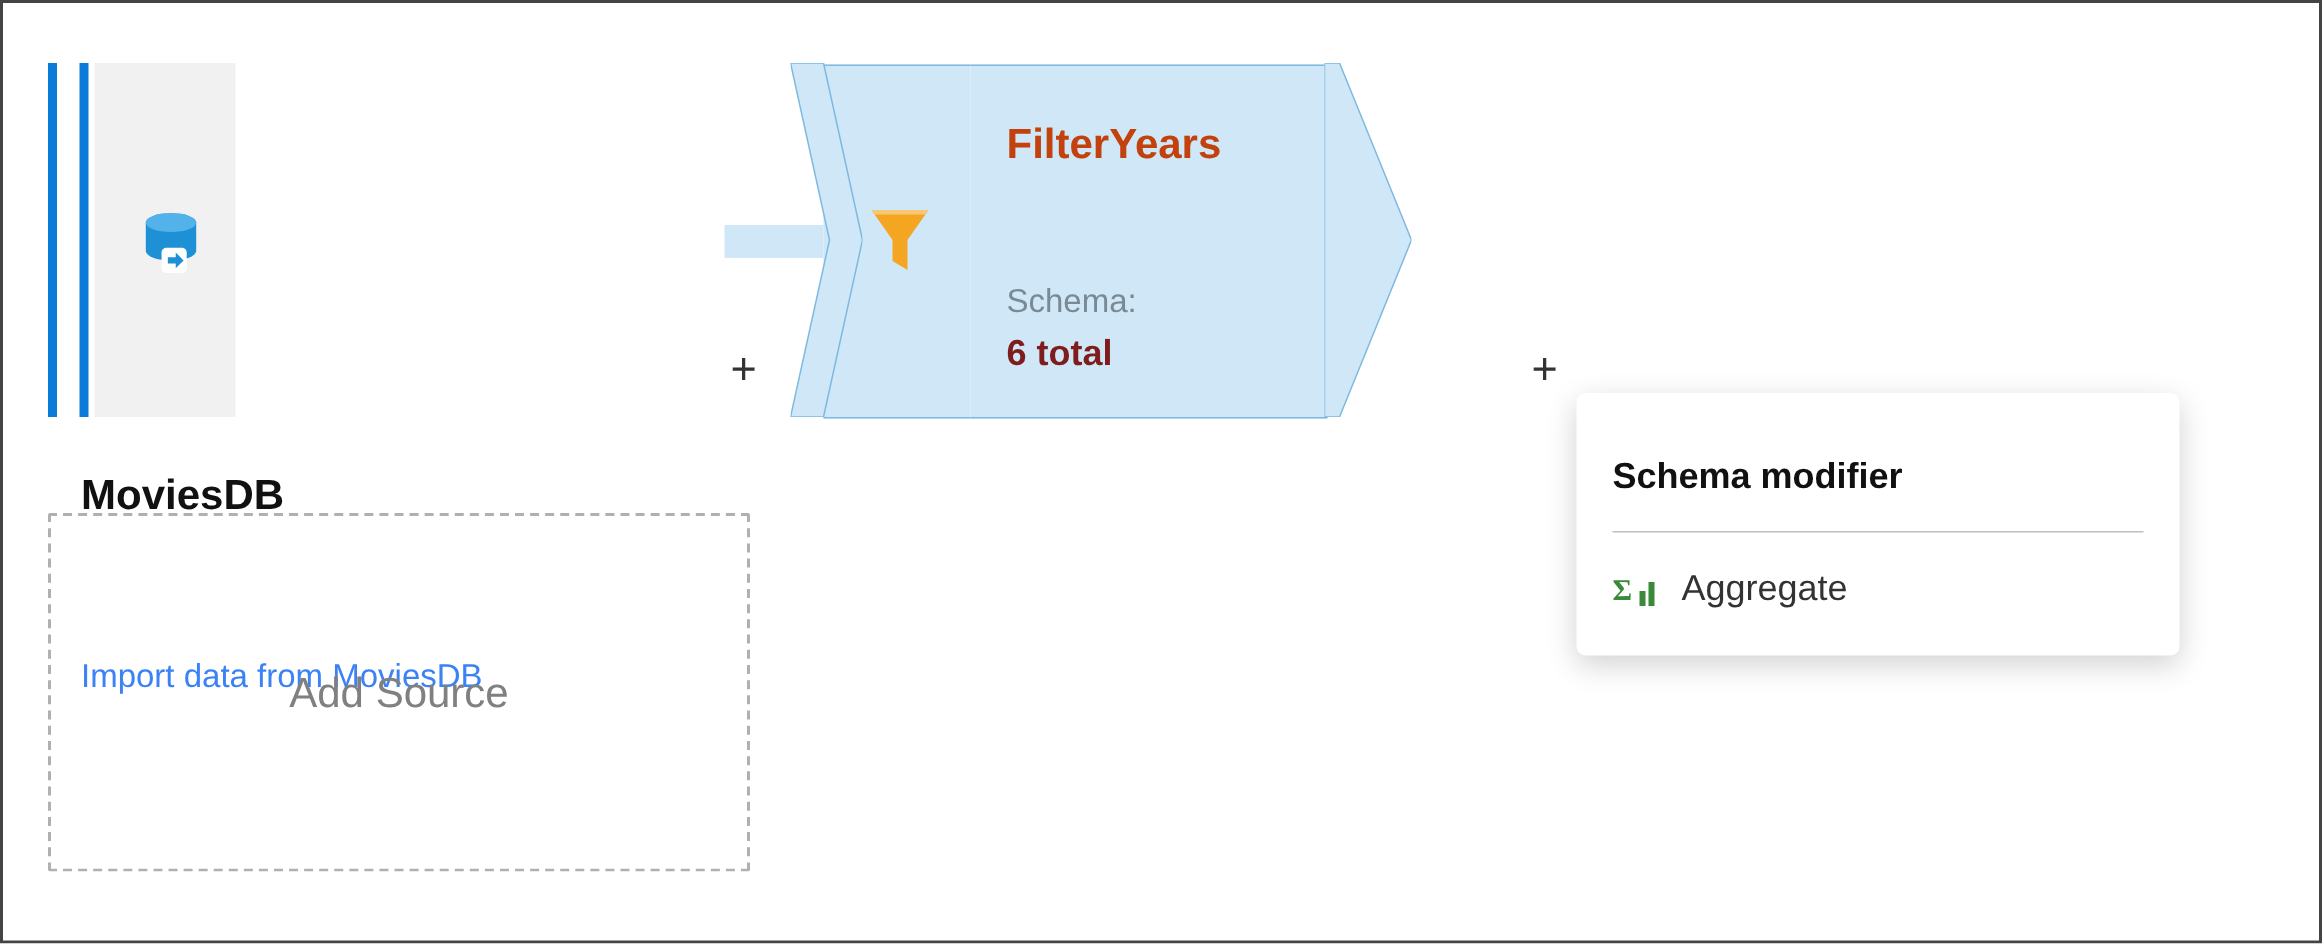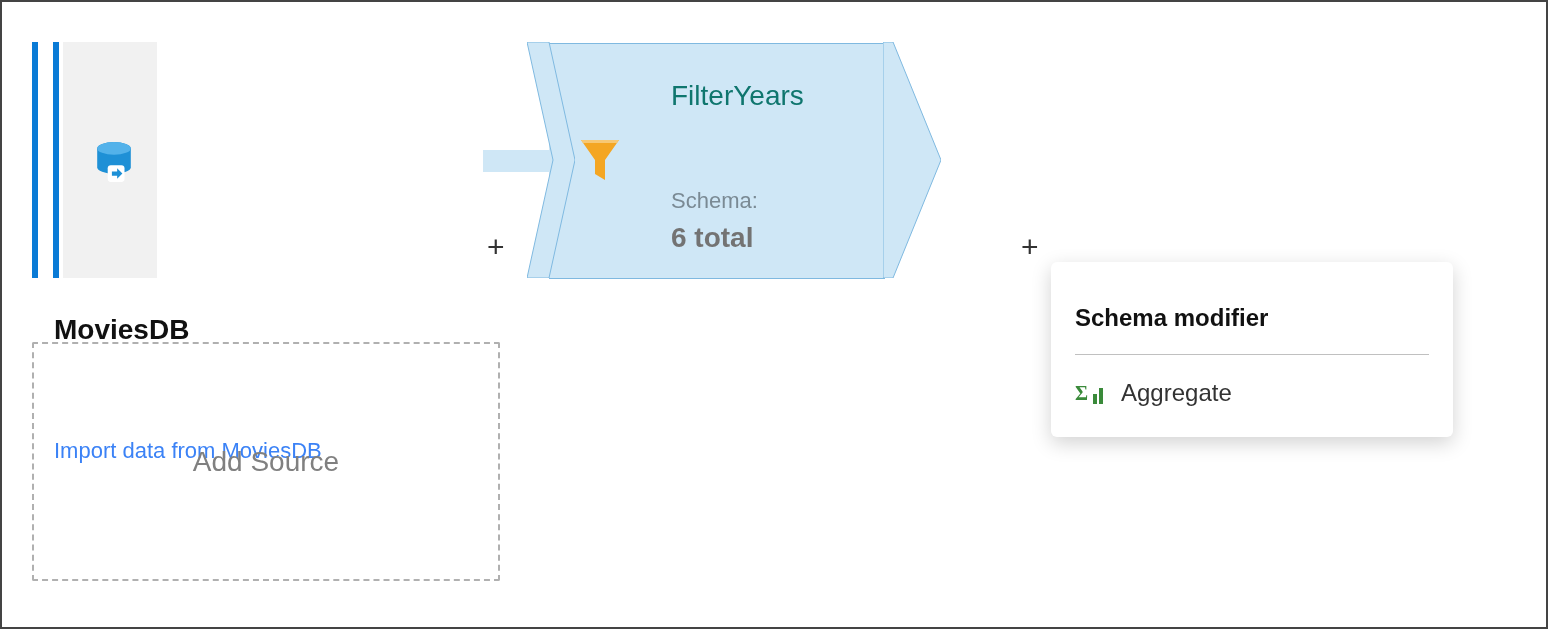--- a/index.html
+++ b/index.html
@@ -118,35 +118,35 @@
     left: 120px; top: 1px;
     width: 238px; height: 234px;
     background: #cfe7f6;
     border-top: 1px solid #7fb9e0;
     border-bottom: 1px solid #7fb9e0;
   }
   .filt-title {
     position: absolute;
     left: 24px; top: 36px;
     font-size: 28px;
-    font-weight: 400;
-    color: #0f766e;
+    font-weight: 700;
+    color: #c2410c;
   }
   .filt-col-lbl {
     position: absolute;
     left: 24px; top: 144px;
     font-size: 22px;
     color: #7a8a94;
   }
   .filt-col-val {
     position: absolute;
     left: 24px; top: 178px;
-    font-size: 28px;
+    font-size: 24px;
     font-weight: 600;
-    color: #737373;
+    color: #7f1d1d;
   }
   .filt-chev-out {
     position: absolute;
     left: 356px; top: 0;
     width: 58px; height: 236px;
   }
 
   
   .connector {
     position: absolute;

